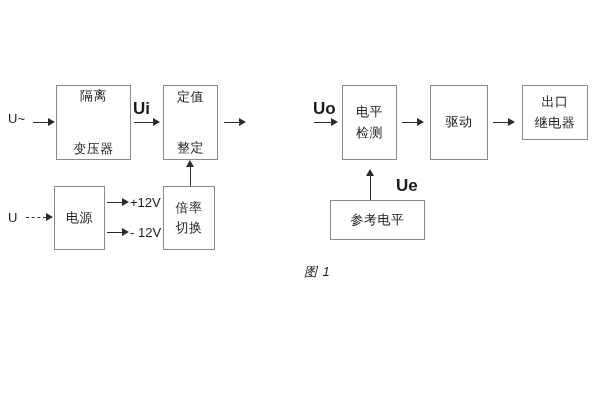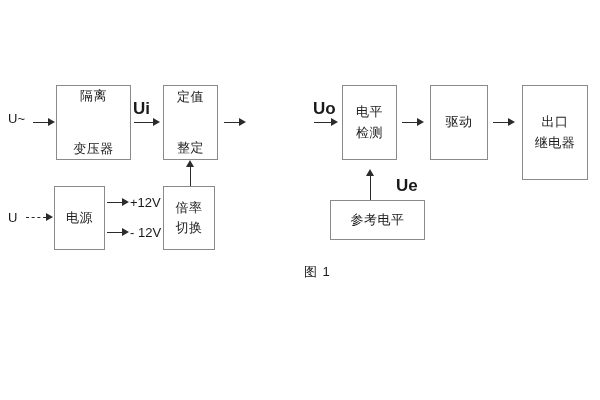--- a/index.html
+++ b/index.html
@@ -112,21 +112,21 @@
   <div class="hline" style="left:402px; top:122px; width:16px;"></div>
   <div class="arrow-r" style="left:417px; top:118px;"></div>
 
   <div class="block" style="left:430px; top:85px; width:58px; height:75px;">
     <span class="ln">驱动</span>
   </div>
 
   <div class="hline" style="left:493px; top:122px; width:16px;"></div>
   <div class="arrow-r" style="left:508px; top:118px;"></div>
 
-  <div class="block" style="left:522px; top:85px; width:66px; height:95px;">
+  <div class="block" style="left:522px; top:85px; width:66px; height:55px;">
     <span class="ln">出口</span>
     <span class="ln">继电器</span>
   </div>
 
   <div class="lbl" style="left:8px; top:211px;">U</div>
 
   <div class="hline dashed" style="left:26px; top:217px; width:20px;"></div>
   <div class="arrow-r" style="left:46px; top:213px;"></div>
 
   <div class="block" style="left:54px; top:186px; width:51px; height:64px;">
@@ -150,15 +150,15 @@
   <div class="arrow-u" style="left:186px; top:160px;"></div>
 
   <div class="vline" style="left:370px; top:176px; height:24px;"></div>
   <div class="arrow-u" style="left:366px; top:169px;"></div>
   <div class="lbl lbl-sig" style="left:396px; top:177px;">Ue</div>
 
   <div class="block" style="left:330px; top:200px; width:95px; height:40px;">
     <span class="ln">参考电平</span>
   </div>
 
-  <div class="lbl caption" style="left:304px; top:265px;">图 1</div>
+  <div class="lbl caption" style="left:304px; top:265px;font-style:italic;">图 1</div>
 
 </div>
 
 </body></html>

